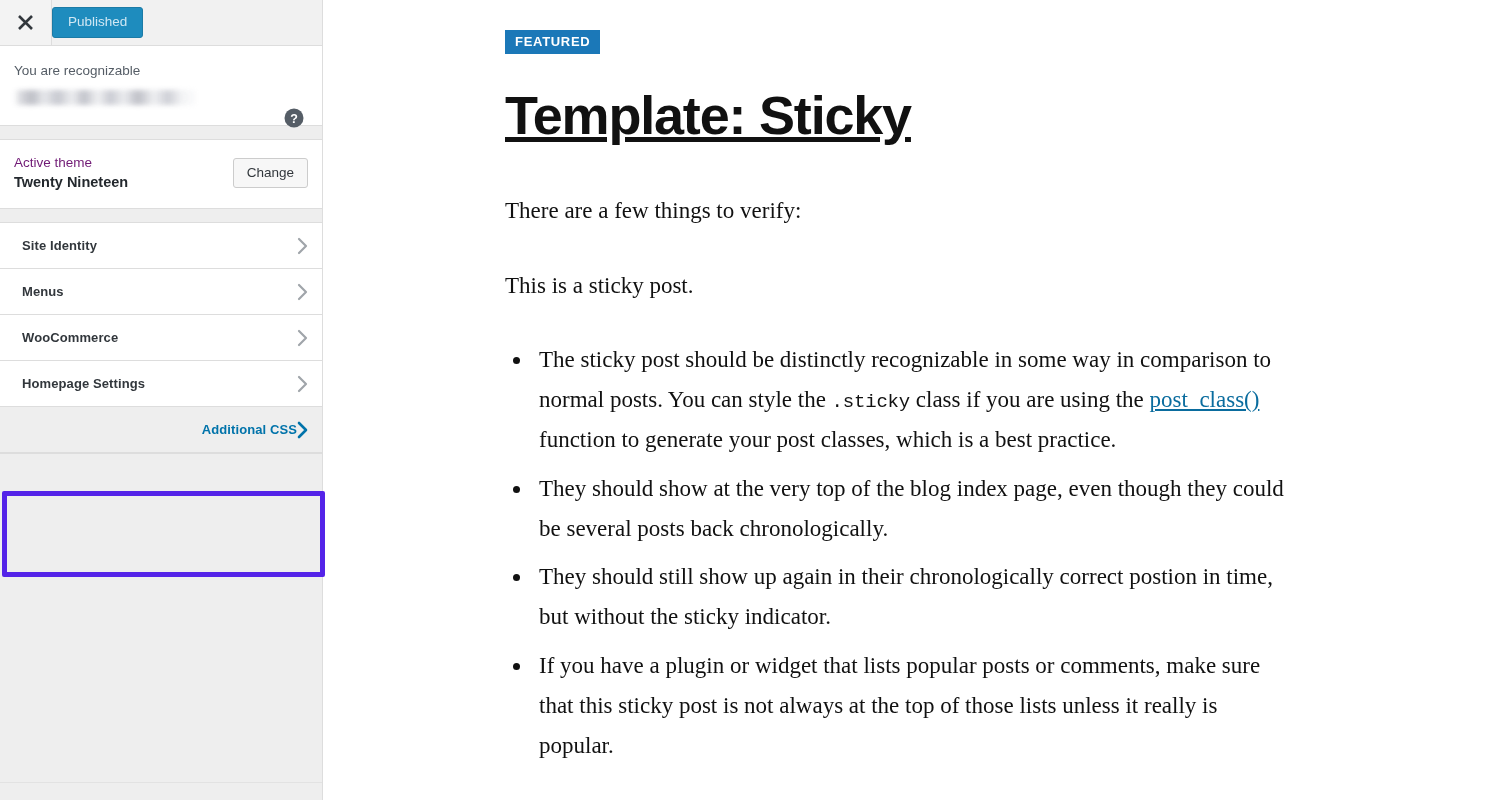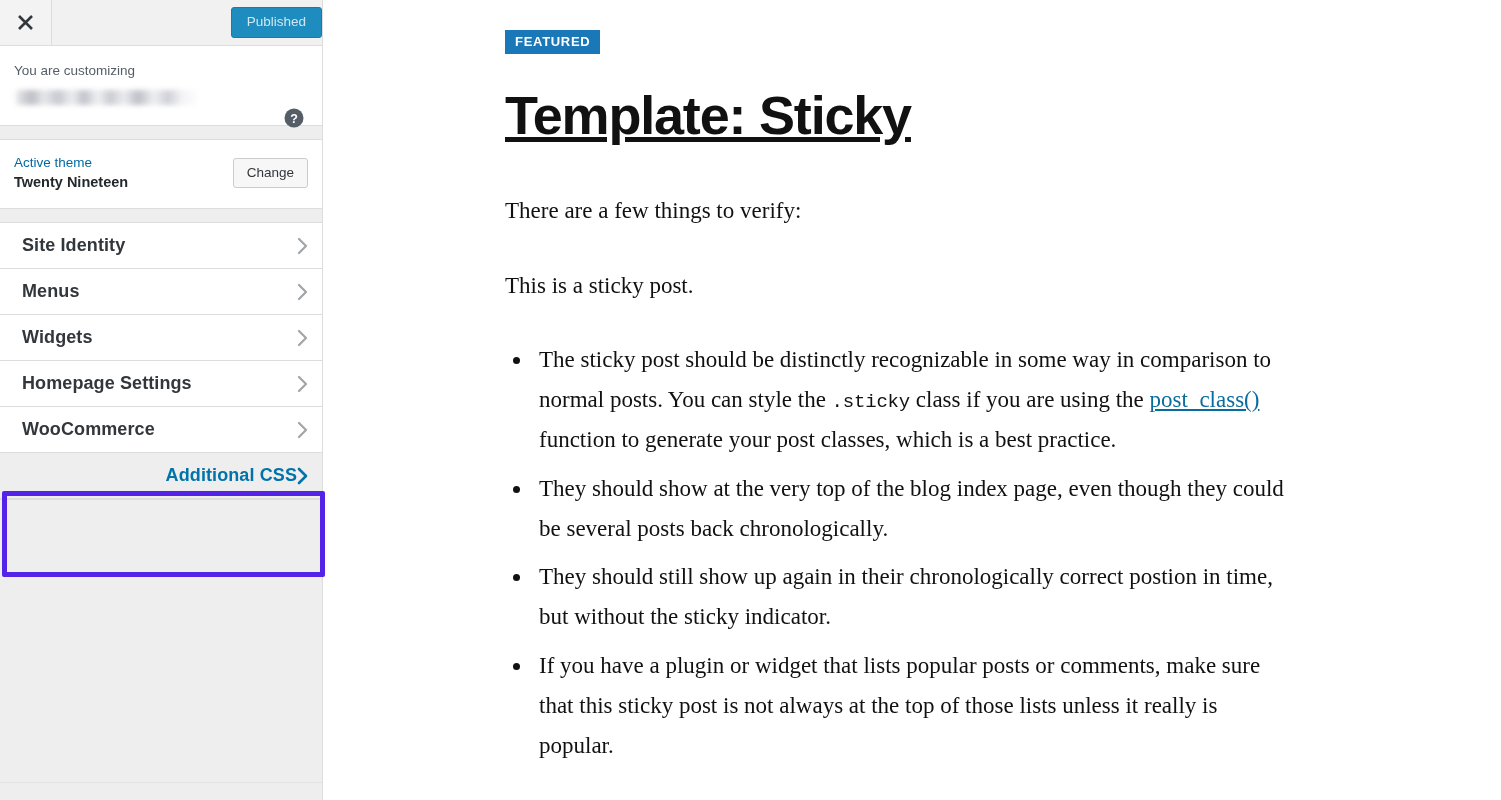--- a/index.html
+++ b/index.html
@@ -54,22 +54,21 @@
     display: flex;
     align-items: center;
     justify-content: center;
     cursor: pointer;
   }
   .close-btn svg { display: block; }
   .cust-header-right {
     flex: 1 1 auto;
     display: flex;
     align-items: center;
-    justify-content: flex-end;
-    padding-right: 0;
+    padding-right: 12px;
     background: #f1f1f1;
   }
   .published-btn {
     background: #1e8cbe;
     border: 1px solid #1b7ba6;
     color: #cfe7f3;
     font-size: 13.5px;
     font-weight: 400;
     padding: 7px 15px 8px;
     border-radius: 3px;
@@ -141,21 +140,21 @@
     border-bottom: 1px solid #dddddd;
     padding: 14px 14px 16px 14px;
     display: flex;
     align-items: center;
     justify-content: space-between;
     flex: 0 0 auto;
   }
   .theme-info { line-height: 1.35; }
   .theme-eyebrow {
     font-size: 13.5px;
-    color: #0369a1;
+    color: #701a75;
     display: block;
   }
   .theme-name {
     font-size: 14.5px;
     color: #23282d;
     font-weight: 700;
     display: block;
     margin-top: 1px;
   }
   .change-btn {
@@ -187,21 +186,21 @@
     position: relative;
     height: 46px;
     border-bottom: 1px solid #dddddd;
     display: flex;
     align-items: center;
     padding: 0 14px 0 22px;
     cursor: pointer;
     background: #ffffff;
   }
   .nav-item-label {
-    font-size: 18px;
+    font-size: 13px;
     font-weight: 700;
     color: #32373c;
     flex: 1 1 auto;
     letter-spacing: 0.1px;
   }
   .nav-chevron {
     flex: 0 0 auto;
     display: flex;
     align-items: center;
     color: #a0a5aa;
@@ -321,21 +320,21 @@
             <path d="M3 3 L16 16 M16 3 L3 16" stroke="#32373c" stroke-width="2.6" stroke-linecap="butt" fill="none"></path>
           </svg>
         </span>
       </div>
       <div class="cust-header-right">
         <button class="published-btn">Published</button>
       </div>
     </div>
 
     <div class="customizing-panel">
-      <div class="customizing-label">You are customizing</div>
+      <div class="customizing-label">You are recognizable</div>
       <div class="site-title-blurred"></div>
       <span class="help-icon">
         <svg width="20" height="20" viewBox="0 0 20 20" aria-hidden="true">
           <circle cx="10" cy="10" r="9.5" fill="#555d66"></circle>
           <text x="10" y="14.6" text-anchor="middle" fill="#ffffff" font-family="Liberation Sans, sans-serif" font-size="12.5" font-weight="700">?</text>
         </svg>
       </span>
     </div>
 
     <div class="panel-spacer"></div>
@@ -364,40 +363,32 @@
 
       <div class="nav-item">
         <span class="nav-item-label">Menus</span>
         <span class="nav-chevron">
           <svg width="11" height="18" viewBox="0 0 11 18" aria-hidden="true">
             <path d="M2 2 L9 9 L2 16" stroke="currentColor" stroke-width="2.2" fill="none" stroke-linecap="round" stroke-linejoin="round"></path>
           </svg>
         </span>
       </div>
 
+
       <div class="nav-item">
-        <span class="nav-item-label">Widgets</span>
+        <span class="nav-item-label">WooCommerce</span>
         <span class="nav-chevron">
           <svg width="11" height="18" viewBox="0 0 11 18" aria-hidden="true">
             <path d="M2 2 L9 9 L2 16" stroke="currentColor" stroke-width="2.2" fill="none" stroke-linecap="round" stroke-linejoin="round"></path>
           </svg>
         </span>
       </div>
 
       <div class="nav-item">
         <span class="nav-item-label">Homepage Settings</span>
-        <span class="nav-chevron">
-          <svg width="11" height="18" viewBox="0 0 11 18" aria-hidden="true">
-            <path d="M2 2 L9 9 L2 16" stroke="currentColor" stroke-width="2.2" fill="none" stroke-linecap="round" stroke-linejoin="round"></path>
-          </svg>
-        </span>
-      </div>
-
-      <div class="nav-item">
-        <span class="nav-item-label">WooCommerce</span>
         <span class="nav-chevron">
           <svg width="11" height="18" viewBox="0 0 11 18" aria-hidden="true">
             <path d="M2 2 L9 9 L2 16" stroke="currentColor" stroke-width="2.2" fill="none" stroke-linecap="round" stroke-linejoin="round"></path>
           </svg>
         </span>
       </div>
 
       <div class="nav-item is-highlighted">
         <span class="nav-item-label">Additional CSS</span>
         <span class="nav-chevron">

